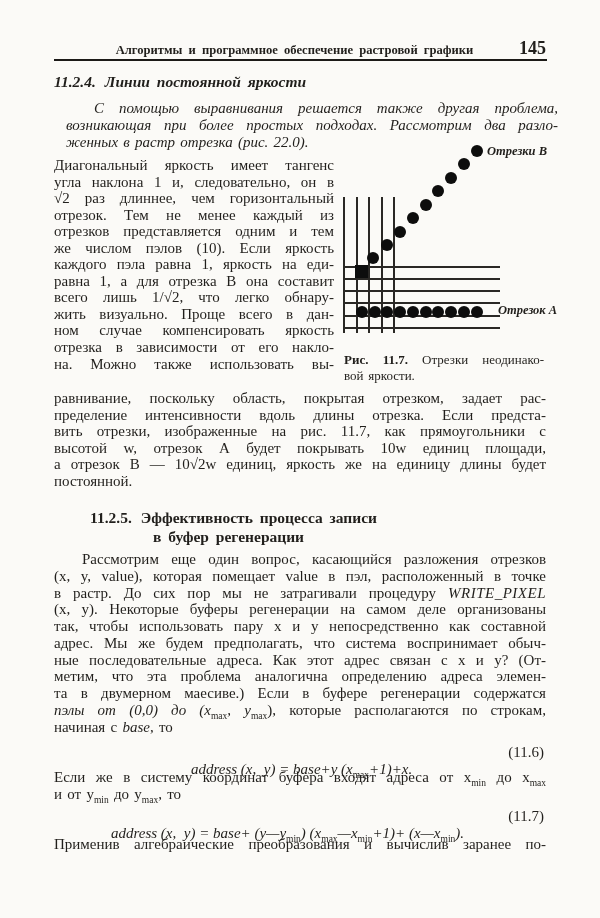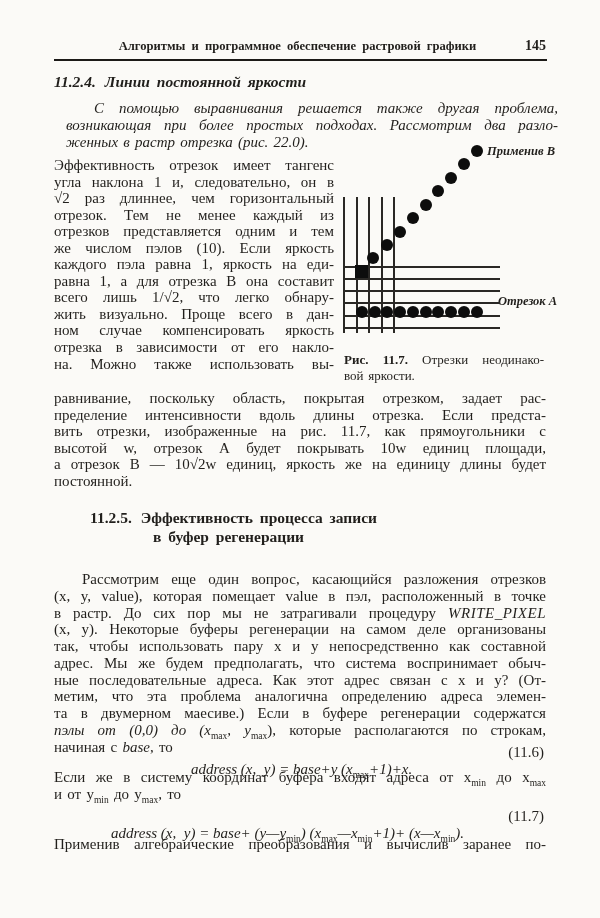--- a/index.html
+++ b/index.html
@@ -1,21 +1,21 @@
 <!DOCTYPE html>
 <html><head>
 <meta charset="utf-8">
 <style>
   html,body{margin:0;padding:0;}
   body{width:600px;height:918px;background:#fbfaf7;font-family:"Liberation Serif","DejaVu Serif",serif;color:#211f1c;overflow:hidden;}
   .page{position:relative;width:600px;height:918px;}
   
   .hdr{position:absolute;left:54px;top:38px;width:492px;display:flex;align-items:baseline;}
   .hdr-title{flex:1;text-align:center;font-weight:bold;font-size:12.6px;word-spacing:3px;padding-left:30px;}
-  .hdr-num{font-weight:bold;font-size:14px;margin-left:14px;}
+  .hdr-num{font-weight:bold;font-size:18px;margin-left:14px;}
   .hdr-rule{position:absolute;left:54px;top:59px;width:493px;height:2px;background:#1c1a18;}
   
   .h1{position:absolute;left:54px;font-weight:bold;font-size:15.5px;word-spacing:3px;}
   .h1 .sp{margin-right:9px;}
   .h2line2{display:block;padding-left:63px;}
   
   .blk{position:absolute;font-size:15px;}
   .line{display:block;width:100%;}
   .jline{text-align:justify;text-align-last:justify;}
   .lline{text-align:left;word-spacing:1.5px;}
@@ -49,38 +49,38 @@
     <span class="sp">11.2.4.</span><span>Линии постоянной яркости</span>
   </div>
 
   <div class="blk" style="left:66px;top:100px;width:492px;line-height:17.2px;font-style:italic;">
     <span class="line jline indent">С помощью выравнивания решается также другая проблема,</span>
     <span class="line jline">возникающая при более простых подходах. Рассмотрим два разло-</span>
     <span class="line lline">женных в растр  отрезка (рис. 22.0).</span>
   </div>
 
   <div class="blk" style="left:54px;top:157px;width:280px;line-height:16.55px;">
-    <span class="line jline">Эффективность отрезок имеет тангенс</span>
+    <span class="line jline">Диагональный яркость имеет тангенс</span>
     <span class="line jline">угла наклона 1 и, следовательно, он в</span>
     <span class="line jline">√2 раз длиннее, чем горизонтальный</span>
     <span class="line jline">отрезок. Тем не менее каждый из</span>
     <span class="line jline">отрезков представляется одним и тем</span>
     <span class="line jline">же числом пэлов (10). Если яркость</span>
     <span class="line jline">каждого пэла равна 1, яркость на еди-</span>
     <span class="line jline">равна 1, а для отрезка В она составит</span>
     <span class="line jline">всего лишь 1/√2, что легко обнару-</span>
     <span class="line jline">жить визуально. Проще всего в дан-</span>
     <span class="line jline">ном случае компенсировать яркость</span>
     <span class="line jline">отрезка в зависимости от его накло-</span>
     <span class="line jline">на. Можно также использовать вы-</span>
   </div>
 
   <div class="fig">
-    <div class="fig-label" style="left:149px;top:4px;">Применив В</div>
-    <div class="fig-label" style="left:160px;top:154px;">Отрезок А</div>
+    <div class="fig-label" style="left:149px;top:4px;">Отрезки В</div>
+    <div class="fig-label" style="left:160px;top:163px;">Отрезок А</div>
     <div class="fig-caption">
       <span class="line jline"><b>Рис. 11.7.</b> <span>Отрезки неодинако-</span></span>
       <span class="line lline">вой яркости.</span>
     </div>
   <div class="gline" style="left: 5px; top: 57px; width: 1.5px; height: 136px;"></div>
       <div class="gline" style="left: 18px; top: 57px; width: 1.5px; height: 136px;"></div>
       <div class="gline" style="left: 30px; top: 57px; width: 1.5px; height: 136px;"></div>
       <div class="gline" style="left: 43px; top: 57px; width: 1.5px; height: 136px;"></div>
       <div class="gline" style="left: 55px; top: 57px; width: 1.5px; height: 136px;"></div>
       <div class="gline" style="left: 5px; top: 126px; width: 157px; height: 1.5px;"></div>
@@ -118,21 +118,21 @@
     <span class="line jline">высотой w, отрезок А будет покрывать 10w единиц площади,</span>
     <span class="line jline">а отрезок В — 10√2w единиц, яркость же на единицу длины будет</span>
     <span class="line lline">постоянной.</span>
   </div>
 
   <div class="h1" style="top:509px;line-height:18.5px;margin-left:36px;">
     <span class="sp">11.2.5.</span><span>Эффективность процесса записи</span>
     <span class="h2line2">в буфер регенерации</span>
   </div>
 
-  <div class="blk" style="left:54px;top:551px;width:492px;line-height:16.75px;margin-top:20px;">
+  <div class="blk" style="left:54px;top:551px;width:492px;line-height:16.75px;">
     <span class="line jline indent">Рассмотрим еще один вопрос, касающийся разложения отрезков</span>
     <span class="line jline">(x, y, value), которая помещает value в пэл, расположенный в точке</span>
     <span class="line jline"><span>в растр. До сих пор мы не затрагивали процедуру </span><span class="it" style="letter-spacing:0.5px;">WRITE_PIXEL</span></span>
     <span class="line jline">(x, y). Некоторые буферы регенерации на самом деле организованы</span>
     <span class="line jline">так, чтобы использовать пару x и y непосредственно как составной</span>
     <span class="line jline">адрес. Мы же будем предполагать, что система воспринимает обыч-</span>
     <span class="line jline">ные последовательные адреса. Как этот адрес связан с  x и y? (От-</span>
     <span class="line jline">метим, что эта проблема аналогична определению адреса элемен-</span>
     <span class="line jline">та в двумерном маесиве.) Если в буфере регенерации содержатся</span>
     <span class="line jline"><span class="it">пэлы от (0,0) до (x</span><sub>max</sub><span class="it">, y</span><sub>max</sub><span>), которые располагаются по строкам,</span></span>

